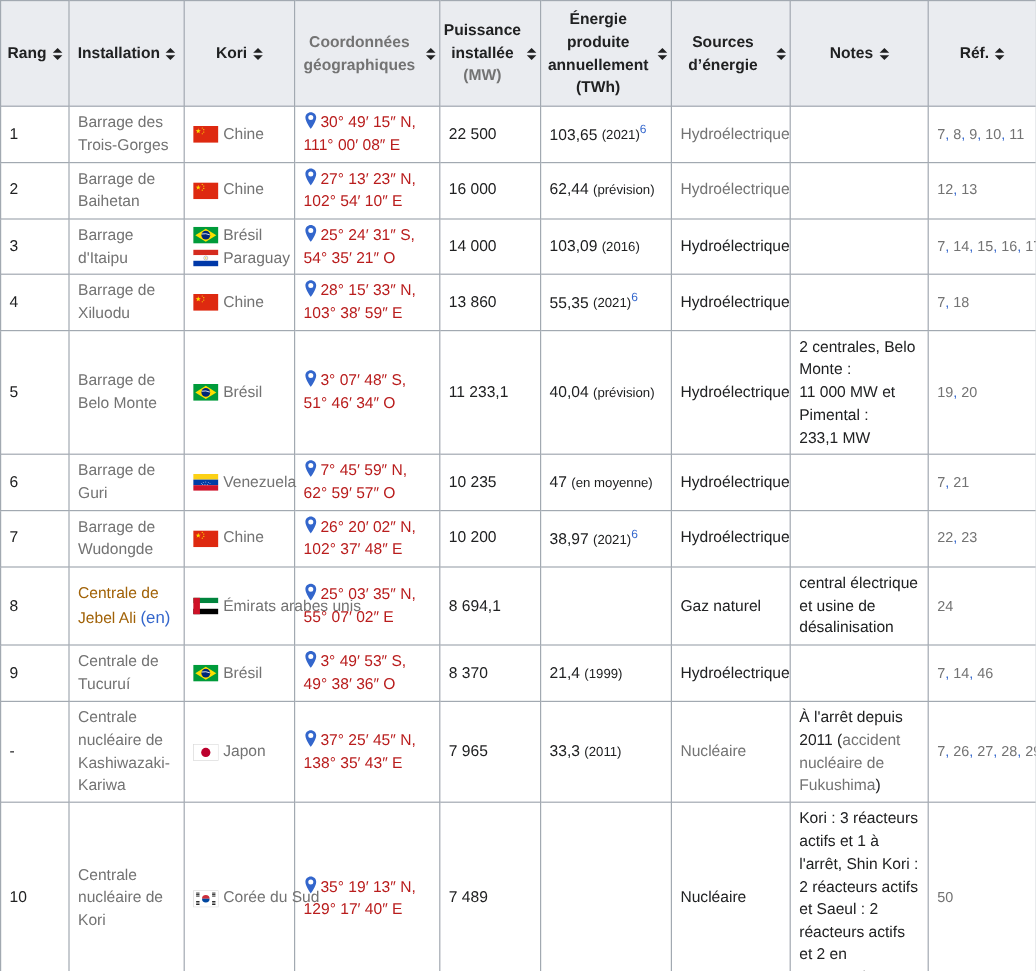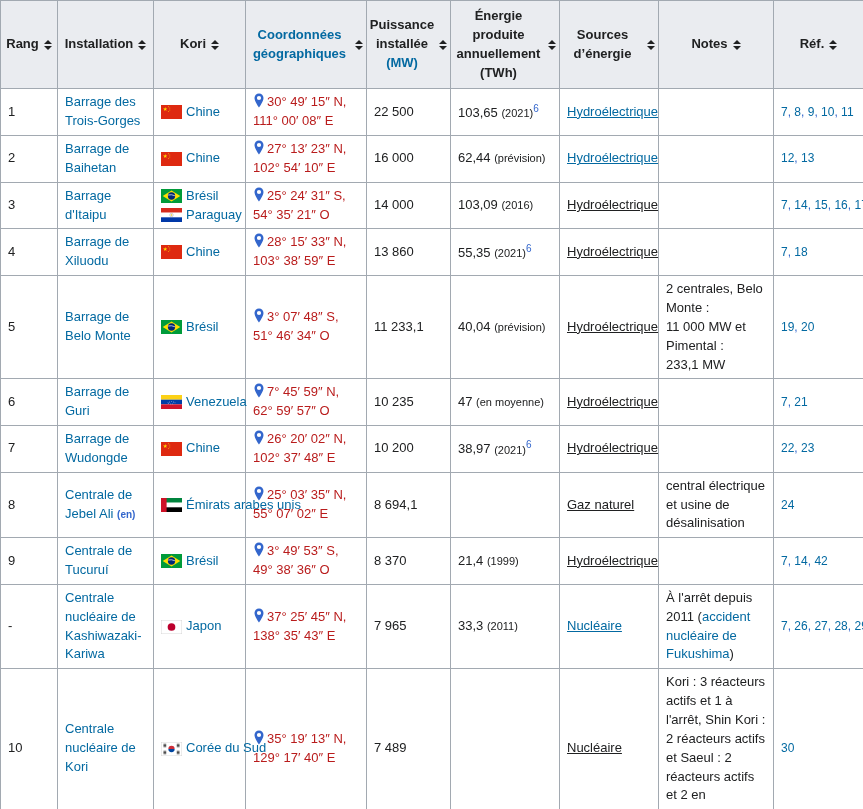--- a/index.html
+++ b/index.html
@@ -13,33 +13,33 @@
   td.c-pays{padding:4px 4px;}
   td.c-sources{padding:4px 5px;}
   td.c-ref{padding:4px 5px;vertical-align:middle;}
   .thc{display:flex;align-items:center;justify-content:center;min-height:72px;}
   th.h-rang .thc,th.h-installation .thc,th.h-pays .thc,th.h-sources .thc,th.h-notes .thc,th.h-ref .thc{min-height:72px;}
   .th-label{display:inline-block;}
   .sort{display:inline-flex;flex-direction:column;gap:2px;margin-left:5px;flex:none;}
   .sort i{display:block;width:0;height:0;border-left:4px solid transparent;border-right:4px solid transparent;}
   .sort .up{border-bottom:4px solid #202122;}
   .sort .down{border-top:4px solid #202122;}
-  .lk{color:#0369a1;text-decoration:none;cursor:pointer;}
+  .lk{color:#737373;text-decoration:none;cursor:pointer;}
   a{text-decoration:none;}
-  .redlk{color:#0369a1;text-decoration:none;cursor:pointer;}
-  .en-tag{font-size:10px;color:#3366cc;letter-spacing:0;font-weight:bold;}
+  .redlk{color:#a16207;text-decoration:none;cursor:pointer;}
+  .en-tag{font-size:14px;color:#3366cc;letter-spacing:0;}
   .country{display:flex;align-items:center;white-space:nowrap;}
   .flag{display:inline-block;width:21px;margin-right:4px;flex:none;line-height:0;}
   .flag svg{display:block;}
   .coord{color:#b91c1c;cursor:pointer;}
   .pin{display:inline-block;vertical-align:-2px;margin-right:2px;line-height:0;}
   .qual{font-size:11px;margin-top:28px;}
   sup.fn{font-size:10px;color:#3366cc;cursor:pointer;}
   .refs{font-size:12px;color:#3366cc;white-space:nowrap;cursor:pointer;}
-  .src-nowrap{white-space:nowrap;text-decoration:underline;}
+  .src-nowrap{white-space:nowrap;}
 </style>
 </head>
 <body>
 
 <div class="wrap">
   <table class="wikitable">
     <colgroup>
       <col style="width:57px">
         <col style="width:96px">
         <col style="width:92px">
@@ -381,21 +381,21 @@
               <a class="lk">Brésil</a>
             </span>
           </td>
           <td><a class="coord"><span class="pin"><svg width="12" height="15" viewBox="0 0 24 30">
                   <path fill="#3366cc" d="M12 1C7 1 3 5 3 10c0 7 9 19 9 19s9-12 9-19c0-5-4-9-9-9zm0 13.2a4.2 4.2 0 1 1 0-8.4 4.2 4.2 0 0 1 0 8.4z"></path>
                 </svg></span>3°&nbsp;49′&nbsp;53″&nbsp;S, 49°&nbsp;38′&nbsp;36″&nbsp;O</a></td>
           <td>8&nbsp;370</td>
           <td>21,4 <span class="qual">(1999)</span></td>
           <td class="c-sources"><span class="src-nowrap">Hydroélectrique</span></td>
           <td></td>
-          <td class="c-ref"><span class="refs"><a class="lk">7</a>, <a class="lk">14</a>, <a class="lk">42</a></span></td>
+          <td class="c-ref"><span class="refs"><a class="lk">7</a>, <a class="lk">14</a>, <a class="lk">46</a></span></td>
         </tr>
         <tr>
           <td class="c-rang">-</td>
           <td><a class="lk">Centrale nucléaire de Kashiwazaki-Kariwa</a></td>
           <td class="c-pays">
             <span class="country">
               <span class="flag">
                 <svg width="21" height="14" viewBox="0 0 30 20">
                   <rect width="30" height="20" fill="#fff" stroke="#c8c8c8" stroke-width="1"></rect>
                   <circle cx="15" cy="10" r="5.5" fill="#bc002d"></circle>
@@ -434,17 +434,17 @@
               <a class="lk">Corée du Sud</a>
             </span>
           </td>
           <td><a class="coord"><span class="pin"><svg width="12" height="15" viewBox="0 0 24 30">
                   <path fill="#3366cc" d="M12 1C7 1 3 5 3 10c0 7 9 19 9 19s9-12 9-19c0-5-4-9-9-9zm0 13.2a4.2 4.2 0 1 1 0-8.4 4.2 4.2 0 0 1 0 8.4z"></path>
                 </svg></span>35°&nbsp;19′&nbsp;13″&nbsp;N, 129°&nbsp;17′&nbsp;40″&nbsp;E</a></td>
           <td>7&nbsp;489</td>
           <td></td>
           <td class="c-sources"><span class="src-nowrap">Nucléaire</span></td>
           <td><span>Kori : 3 réacteurs actifs et 1 à l'arrêt, Shin Kori : 2 réacteurs actifs et Saeul : 2 réacteurs actifs et 2 en construction</span></td>
-          <td class="c-ref"><span class="refs"><a class="lk">30</a></span></td>
+          <td class="c-ref"><span class="refs"><a class="lk">50</a></span></td>
         </tr>
       </tbody>
   </table>
 </div>
 
 </body></html>

